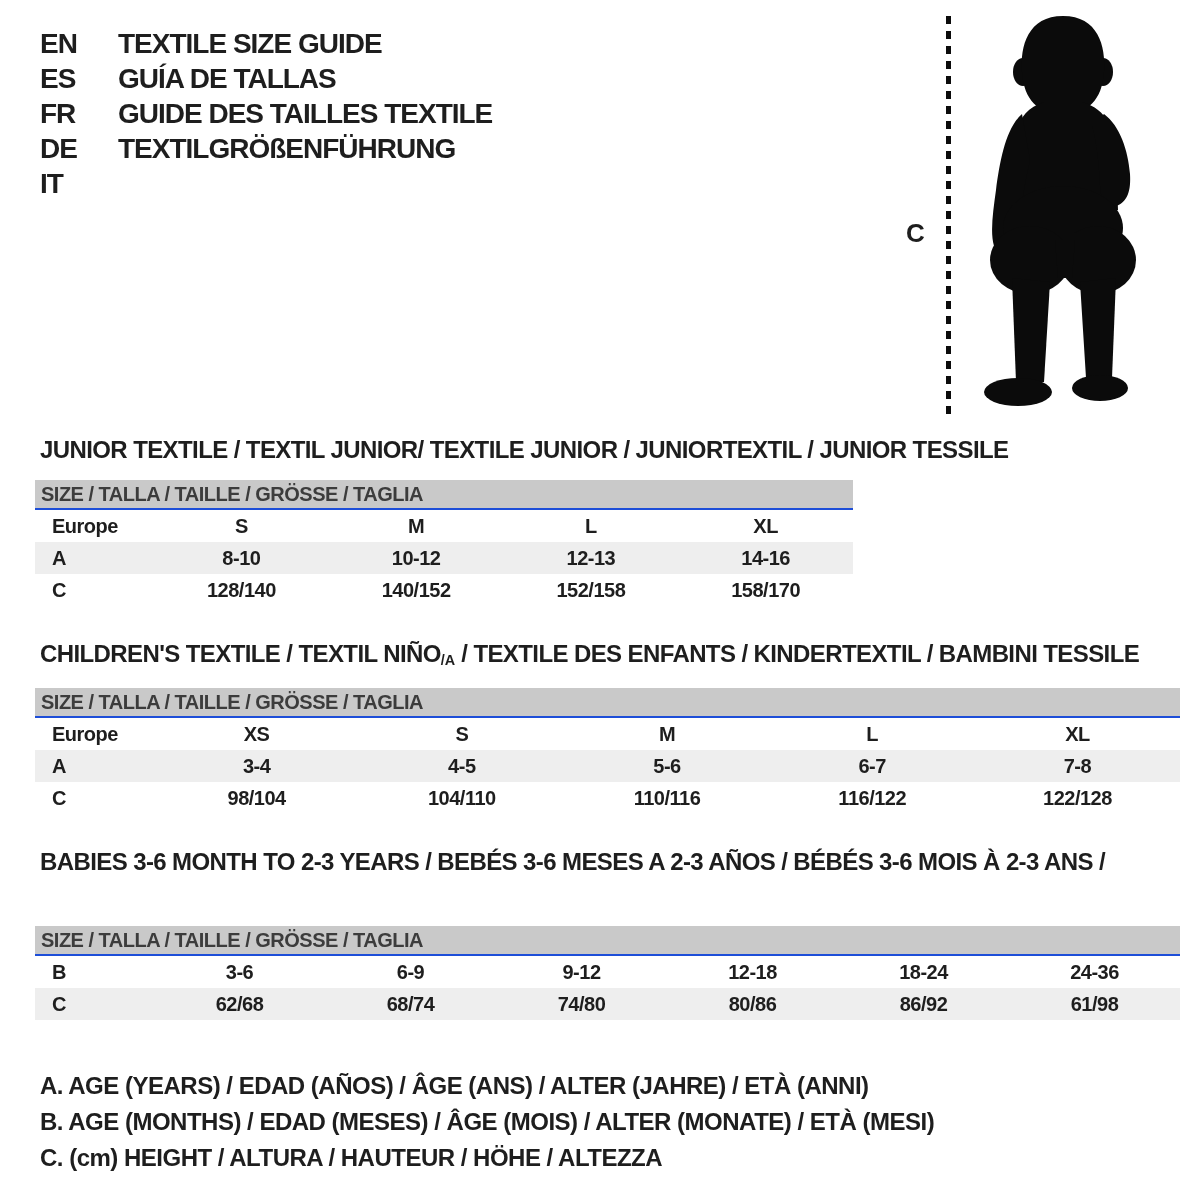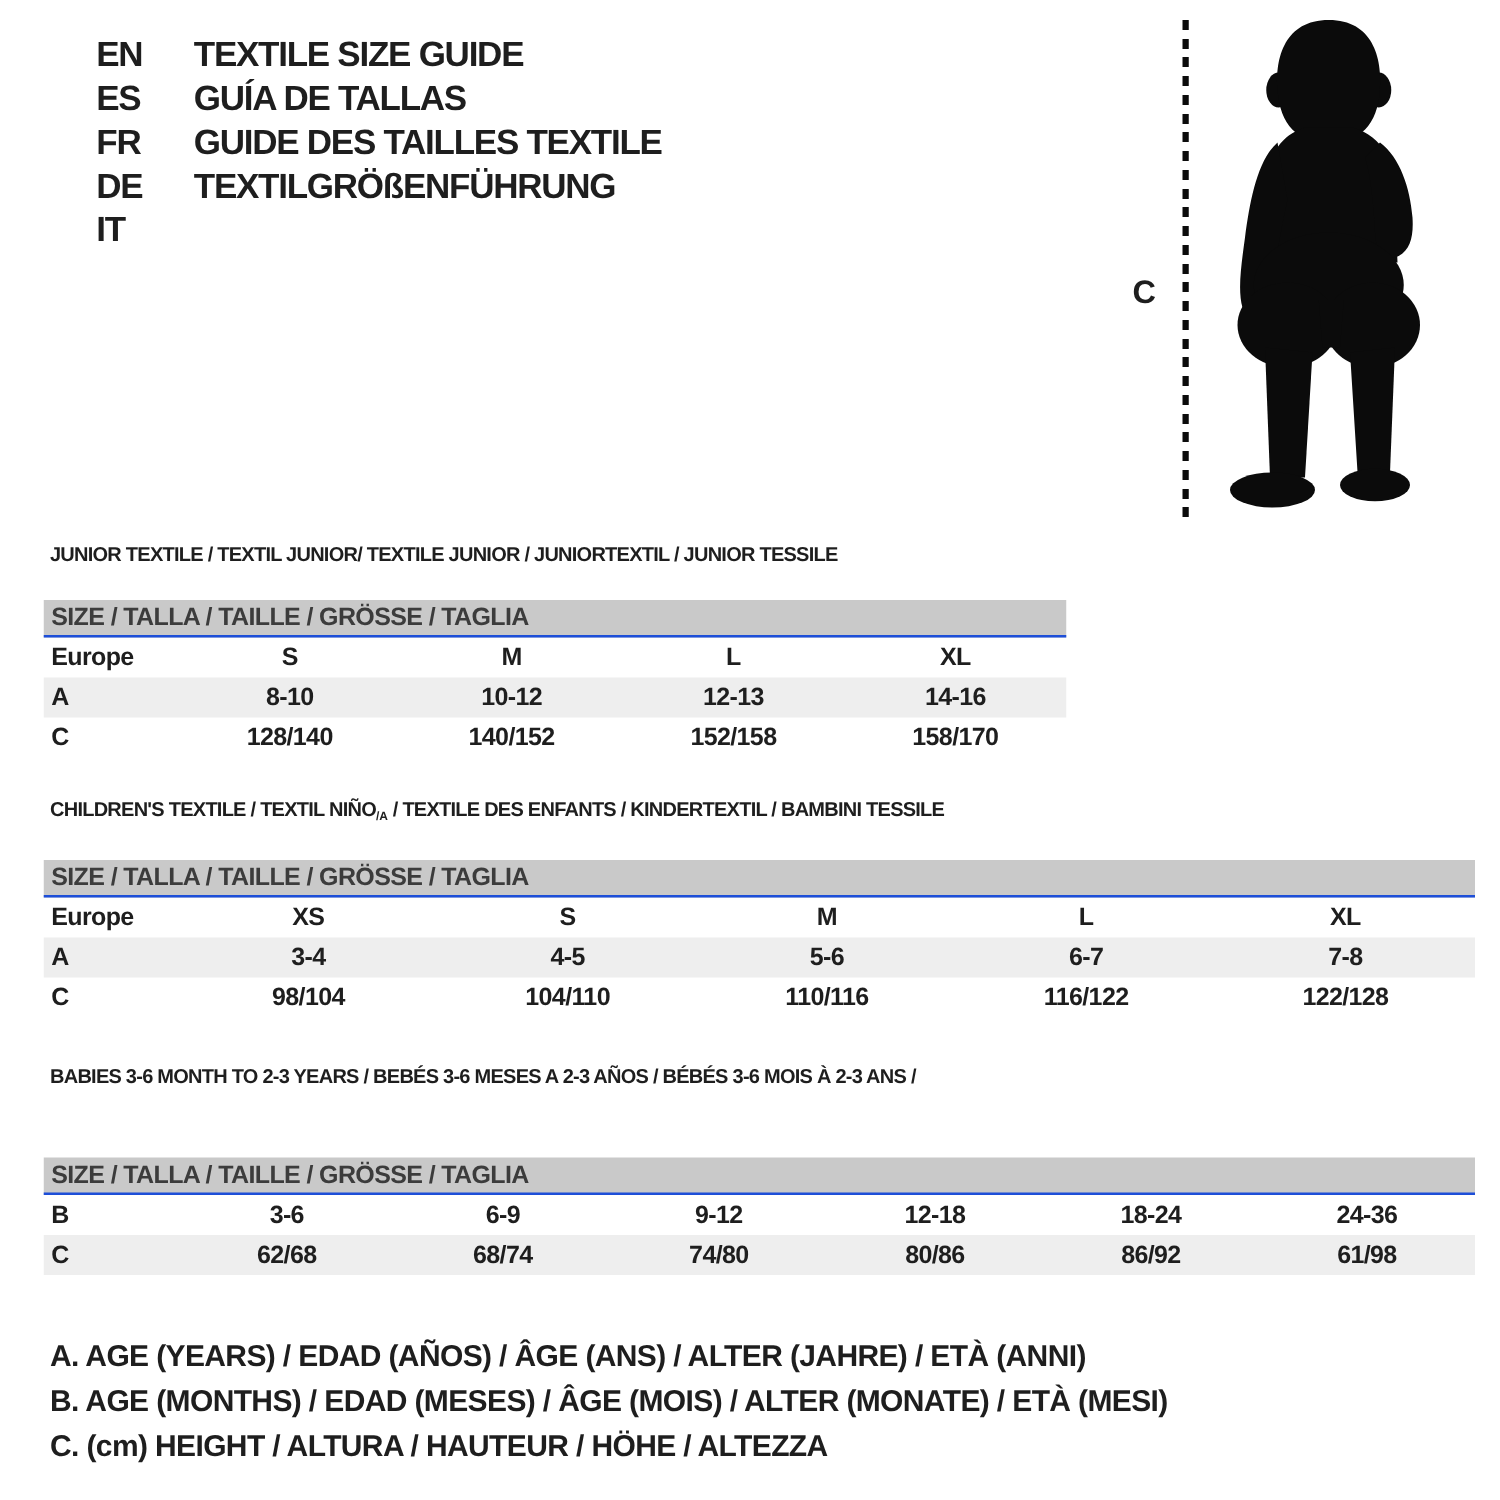--- a/index.html
+++ b/index.html
@@ -11,51 +11,51 @@
   }
   *{margin:0;padding:0;box-sizing:border-box;}
   html,body{width:1200px;height:1200px;background:#ffffff;}
   body{
     position:relative;
     font-family:"Liberation Sans","DejaVu Sans",sans-serif;
     color:var(--text);
     overflow:hidden;
   }
   
-  .lang-list{position:absolute;left:40px;top:26px;margin-left:37px;}
+  .lang-list{position:absolute;left:40px;top:26px;}
   .lang-row{display:flex;height:35px;align-items:center;}
   .lang-code{width:78px;font-size:28px;font-weight:700;letter-spacing:-1px;}
   .lang-title{font-size:28px;font-weight:700;letter-spacing:-1px;white-space:nowrap;text-align:right;}
   
   .measure-line{
     position:absolute;left:946px;top:16px;width:5px;height:402px;
     background:repeating-linear-gradient(to bottom,var(--silhouette) 0 8px,transparent 8px 15px);
   }
   .measure-label{position:absolute;left:906px;top:218px;font-size:26px;font-weight:700;}
   .baby-figure{position:absolute;left:960px;top:10px;width:210px;height:412px;}
   .baby-figure svg{width:100%;height:100%;}
   .baby-figure path,.baby-figure ellipse,.baby-figure rect{fill:var(--silhouette);}
   
   .section-title{
-    position:absolute;left:40px;font-size:16px;font-weight:700;
+    position:absolute;left:40px;font-size:24px;font-weight:700;
     letter-spacing:-0.6px;white-space:nowrap;
   }
   .title-sub{font-size:0.6em;vertical-align:-3px;letter-spacing:0;}
   .two-line{line-height:36px;}
   
   .size-table{position:absolute;left:35px;}
   .size-bar{
     height:30px;background:var(--header-bar);color:var(--bar-text);
     font-size:20px;font-weight:700;letter-spacing:-0.5px;
     display:flex;align-items:center;padding-left:6px;
     border-bottom:2px solid #1d4ed8;
   }
   .trow{display:flex;height:32px;align-items:center;font-size:20px;font-weight:700;letter-spacing:-0.5px;}
   .trow.alt{background:var(--row-alt);}
-  .tlabel{width:108px;padding-left:6px;flex:none;}
+  .tlabel{width:108px;padding-left:6px;flex:none;margin-left:11px;}
   .tcell{flex:1;text-align:center;}
   .w-junior{width:818px;}
   .w-wide{width:1145px;}
   
   .legend{position:absolute;left:40px;top:1068px;}
   .legend-line{font-size:24px;font-weight:700;letter-spacing:-0.5px;line-height:36px;white-space:nowrap;}
 </style>
 </head>
 <body>
 

